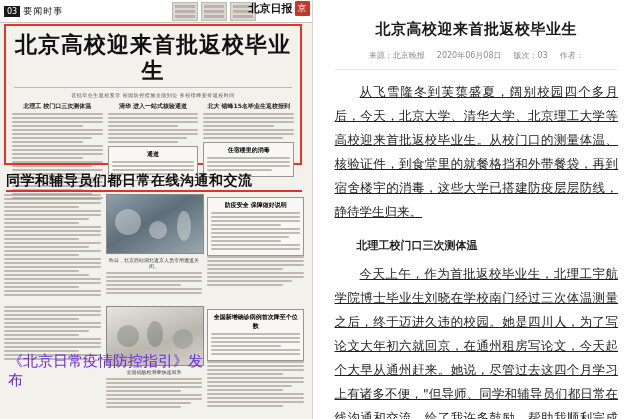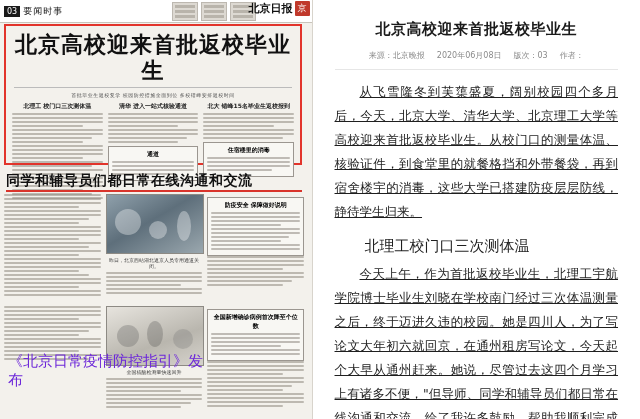--- a/index.html
+++ b/index.html
@@ -121,22 +121,22 @@
   }
   .art-rule{border-top:1px solid #e6e6e6;margin:0 0 10px 0;}
   .para{
     font-size:12.5px;line-height:24px;color:#1f1f1f;
     text-indent:2em;margin:0 0 4px 0;
     text-align:justify;
     font-family:"DejaVu Sans","Liberation Sans",sans-serif;
     text-decoration:underline;
   }
   .sub-h{
-    font-size:15px;line-height:24px;color:#1f1f1f;
-    text-indent:2em;margin:10px 0 4px 0;font-weight:normal;
+    font-size:11px;line-height:24px;color:#1f1f1f;
+    text-indent:2em;margin:10px 0 4px 0;font-weight:bold;
   }
 </style>
 </head>
 <body>
 
 <div class="page">
 
   <div class="paper">
 
     <div class="paper-head">

